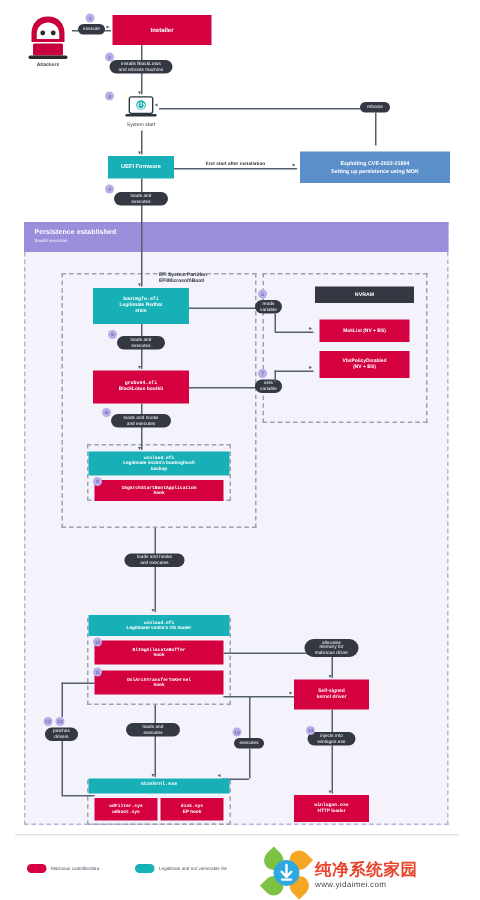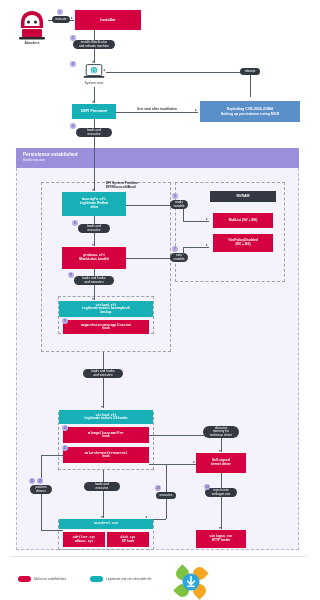--- a/index.html
+++ b/index.html
@@ -366,15 +366,19 @@
       <div class="pet" style="background:#7DC242;left:0px;top:0px;transform:rotate(-45deg);"></div>
       <div class="pet" style="background:#F5A623;left:17px;top:0px;transform:rotate(45deg);"></div>
       <div class="pet" style="background:#F5A623;left:17px;top:17px;transform:rotate(135deg);"></div>
       <div class="pet" style="background:#7DC242;left:0px;top:17px;transform:rotate(225deg);"></div>
       <svg style="position:absolute;left:6px;top:6px;" viewBox="0 0 18 18" width="18" height="18">
         <circle cx="9" cy="9" r="8.6" fill="#2FA8E0"></circle>
         <path d="M9 3.6 L9 10.5 M5.8 8.2 L9 11.6 L12.2 8.2" stroke="#fff" stroke-width="1.6" fill="none" stroke-linecap="round" stroke-linejoin="round"></path>
         <rect x="5.2" y="12.6" width="7.6" height="1.5" rx="0.7" fill="#fff"></rect>
       </svg>
     </div>
+    <div id="wm-text">
+      <div id="wm-cn">纯净系统家园</div>
+      <div id="wm-url">www.yidaimei.com</div>
+    </div>
   </div>
 
 </div>
 
 </body></html>

